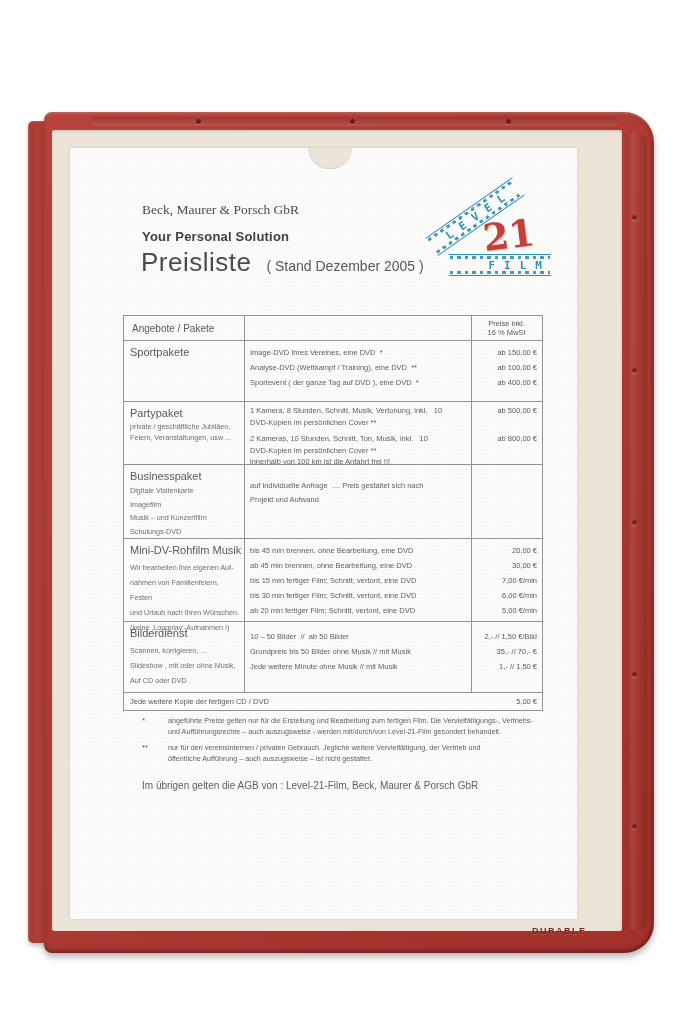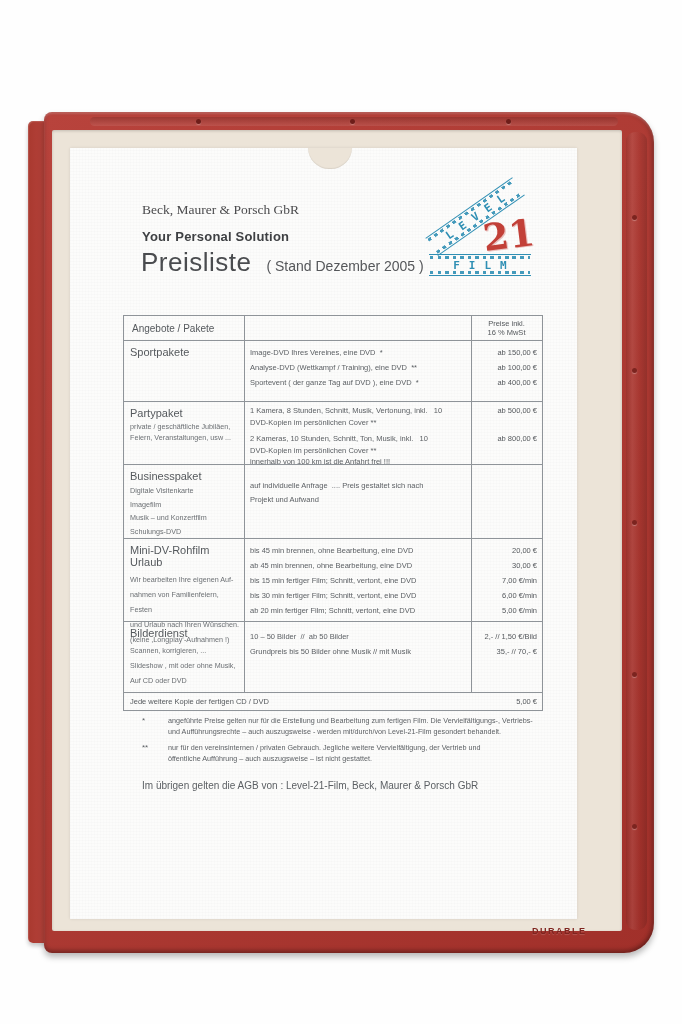--- a/index.html
+++ b/index.html
@@ -91,21 +91,21 @@
     background: repeating-linear-gradient(90deg, currentColor 0 3.5px, transparent 3.5px 7.5px);
     opacity: .9;
   }
   .film-strip::before { top: 1px; }
   .film-strip::after  { bottom: 1px; }
   .strip-word {
     font-family: "DejaVu Sans Mono", monospace; font-weight: bold;
     font-size: 11px; letter-spacing: 9px; padding-left: 9px; margin-top: 1px;
   }
   .strip-level { left: 13px; top: 44px; width: 106px; transform: rotate(-35deg); transform-origin: 0 100%; }
-  .strip-film  { left: 4px; top: 64px; width: 102px; }
+  .strip-film  { left: 24px; top: 64px; width: 102px; justify-content: flex-end; }
   .logo-21 {
     position: absolute; left: 58px; top: 23px;
     font-family: "DejaVu Serif", serif; font-weight: bold; font-size: 37px;
     color: #c24038; transform: rotate(-7deg);
     text-shadow: 1px 1px 0 rgba(194,64,56,0.30);
   }
   
   .price-table {
     position: absolute; left: 53px; top: 167px; width: 420px;
     border: 1px solid #8f9499; color: #55595d;
@@ -263,21 +263,21 @@
           <div class="item">
             <div class="item-text">auf individuelle Anfrage  .... Preis gestaltet sich nach
 Projekt und Aufwand</div>
             <div class="item-price"></div>
           </div>
         </div>
       </div>
 
       <div class="section sec-minidv">
         <div class="sec-col1">
-          <div class="sec-label">Mini-DV-Rohfilm Urlaub</div>
+          <div class="sec-label">Mini-DV-Rohfilm Musik</div>
           <div class="sec-sub">Wir bearbeiten Ihre eigenen Auf-
 nahmen von Familienfeiern, Festen
 und Urlaub nach Ihren Wünschen.
 (keine ‚Longplay‘-Aufnahmen !)</div>
         </div>
         <div class="sec-items">
           <div class="item">
             <div class="item-text">bis 45 min brennen, ohne Bearbeitung, eine DVD</div>
             <div class="item-price">20,00 €</div>
           </div>
@@ -309,20 +309,24 @@
         </div>
         <div class="sec-items">
           <div class="item">
             <div class="item-text">10 – 50 Bilder  //  ab 50 Bilder</div>
             <div class="item-price">2,- // 1,50 €/Bild</div>
           </div>
           <div class="item">
             <div class="item-text">Grundpreis bis 50 Bilder ohne Musik // mit Musik</div>
             <div class="item-price">35,- // 70,- €</div>
           </div>
+          <div class="item">
+            <div class="item-text">Jede weitere Minute ohne Musik // mit Musik</div>
+            <div class="item-price">1,- // 1,50 €</div>
+          </div>
         </div>
       </div>
 
       <div class="trow-footer">
         <div>Jede weitere Kopie der fertigen CD / DVD</div>
         <div>5,00 €</div>
       </div>
     </div>
 
     <div class="footnote fn-1">

